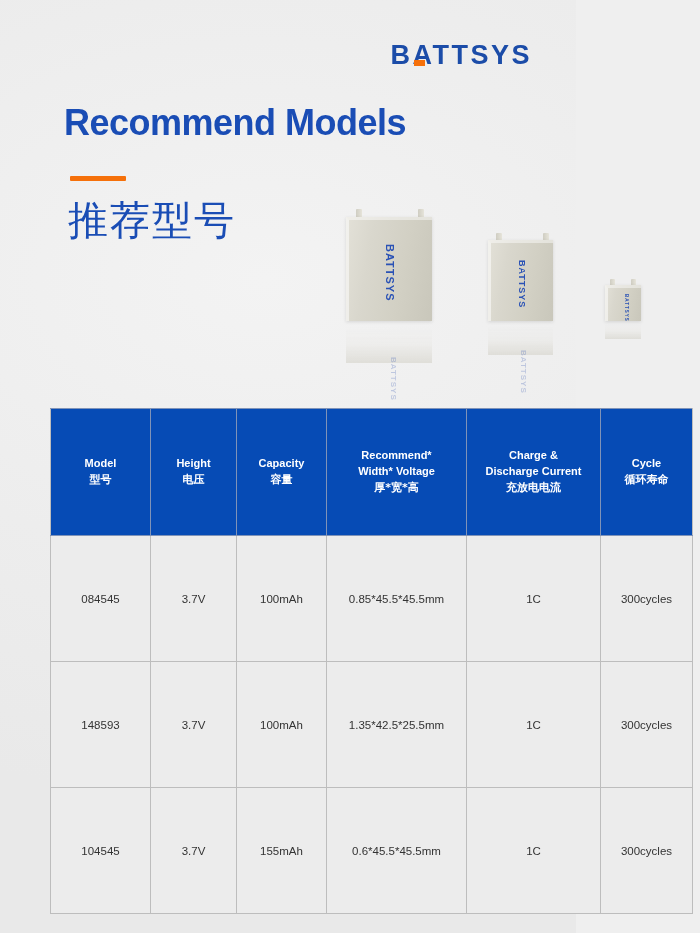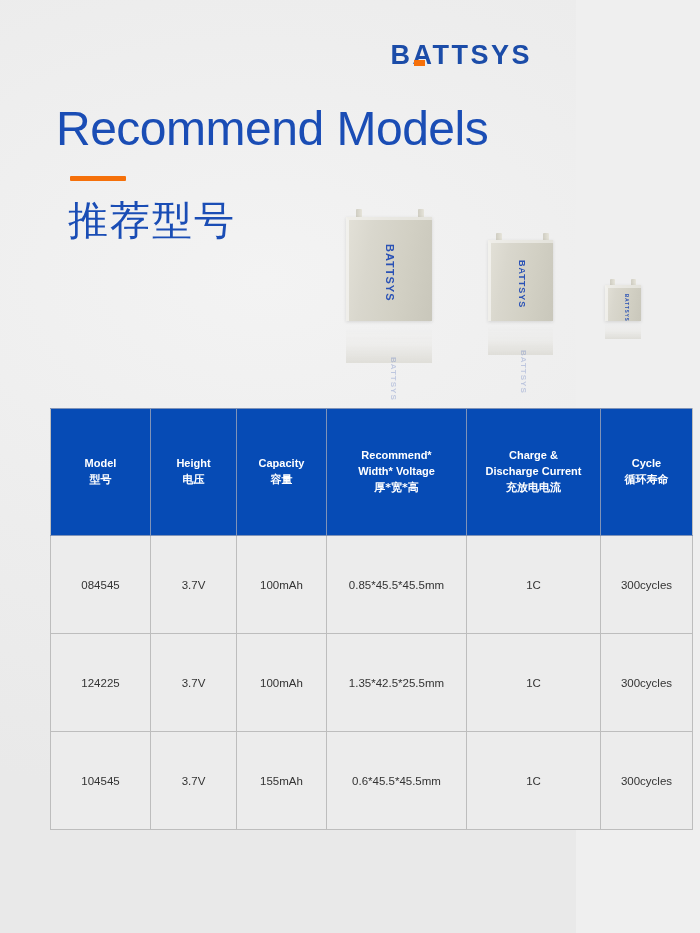--- a/index.html
+++ b/index.html
@@ -41,24 +41,24 @@
     left: 24px;
     bottom: 3px;
     width: 11px;
     height: 6px;
     background: #f5700a;
   }
 
   
   .title-en {
     position: absolute;
-    left: 56px;
+    left: 64px;
     top: 104px;
-    font-size: 48px;
-    font-weight: normal;
+    font-size: 36px;
+    font-weight: bold;
     color: #1a4db5;
     letter-spacing: -0.5px;
     line-height: 1.05;
     white-space: nowrap;
   }
   .rule {
     position: absolute;
     left: 70px;
     top: 176px;
     width: 56px;
@@ -162,21 +162,21 @@
     border-color: #7f93b8;
     padding: 4px 3px;
   }
   .table thead th:first-child { border-left-color:#bdbdbd; }
   .table thead th:last-child  { border-right-color:#bdbdbd; }
   .table tbody td {
     background: #ececec;
     color: #333333;
     font-size: 11.5px;
     height: 97px;
-    padding: 0 2px;
+    padding: 14px 2px;
   }
   .cyc {
     vertical-align: bottom;
     padding-bottom: 24px;
   }
   .hdr-cn { font-family: "DejaVu Sans", sans-serif; }
 </style>
 </head>
 <body>
 
@@ -263,21 +263,21 @@
     <tbody>
       <tr>
         <td>084545</td>
         <td>3.7V</td>
         <td>100mAh</td>
         <td>0.85*45.5*45.5mm</td>
         <td>1C</td>
         <td class="cyc">300cycles</td>
       </tr>
       <tr>
-        <td>124225</td>
+        <td>148593</td>
         <td>3.7V</td>
         <td>100mAh</td>
         <td>1.35*42.5*25.5mm</td>
         <td>1C</td>
         <td class="cyc">300cycles</td>
       </tr>
       <tr>
         <td>104545</td>
         <td>3.7V</td>
         <td>155mAh</td>

